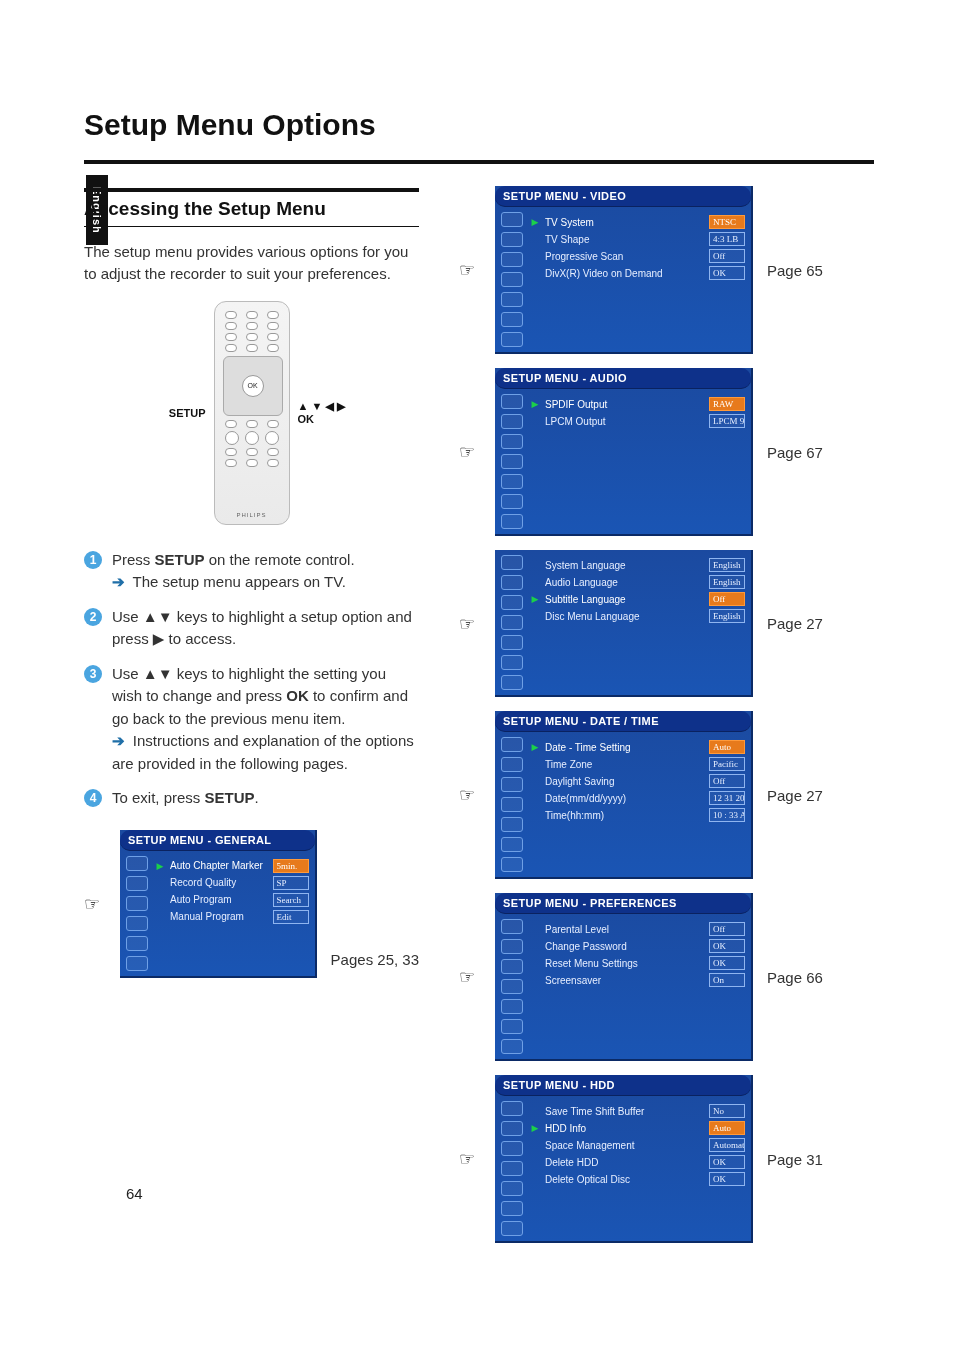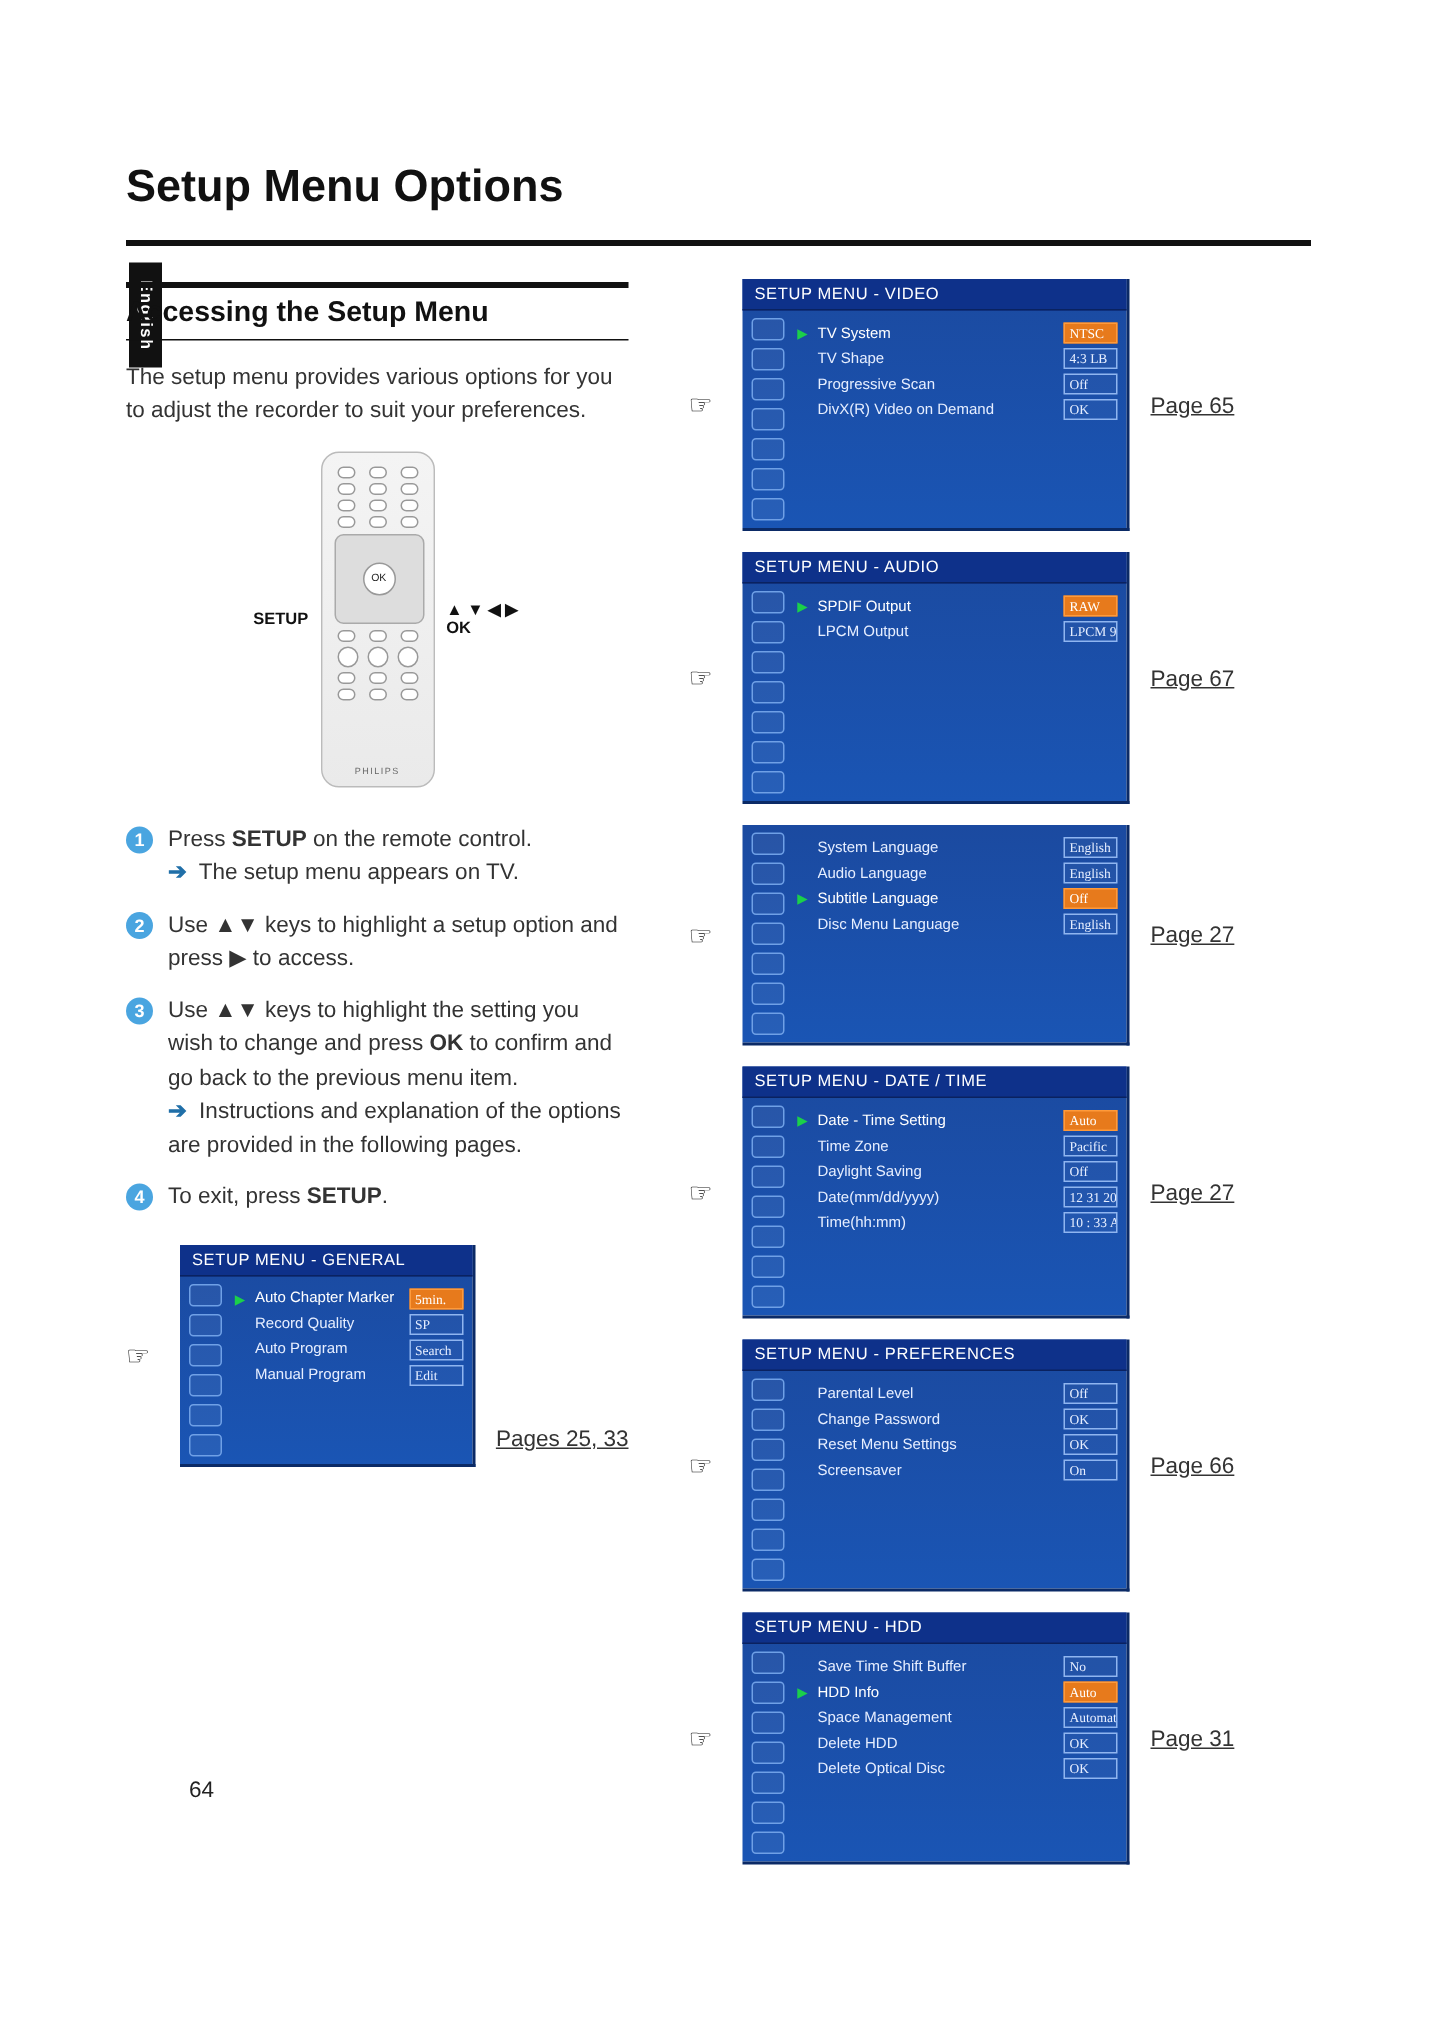--- a/index.html
+++ b/index.html
@@ -115,21 +115,22 @@
     color:#fff;
     font-size:10px;
     position:relative;
   }
   .menu-header {
     background:#0e318a;
     font-size:11px;
     letter-spacing:0.4px;
     padding:4px 8px;
     border-bottom:1px solid #0a2260;
-    font-weight:400;
+    font-weight:700;
+    border-radius:10px;
   }
   .menu-body { display:flex; }
   .menu-icons {
     width:34px;
     display:flex; flex-direction:column; align-items:center;
     padding:5px 0; gap:5px;
   }
   .menu-icons .mi {
     width:22px; height:15px; border:1px solid #6fa0e6; border-radius:3px;
     background:rgba(255,255,255,0.06);
@@ -142,21 +143,21 @@
     width:36px; border:1px solid #8fb5f0; padding:1px 3px; font-size:9px;
     color:#e6eeff; background:rgba(255,255,255,0.04);
     white-space:nowrap; overflow:hidden;font-family:Liberation Serif, serif;
   }
   .menu-row.hl .val { background:#e77a1c; border-color:#ff9a3a; color:#fff; }
   .menu-row.hl .label { color:#fff; }
   .pointer-finger {
     width:22px; flex:0 0 22px;
     color:#111; font-size:18px;
   }
-  .page-ref { font-size:15px; color:#333; white-space:nowrap;text-decoration:underline; }
+  .page-ref { font-size:15px; color:#333; white-space:nowrap; }
 
   .left-menu-wrap { display:flex; align-items:center; gap:14px; margin-top:6px;}
   .left-menu-wrap .page-ref { align-self:flex-end; padding-bottom:10px;}
 
   .page-num {
     position:absolute; left:86px; top:1185px;
     font-size:15px; color:#222;margin-left:40px;
   }
 </style>
 </head>

